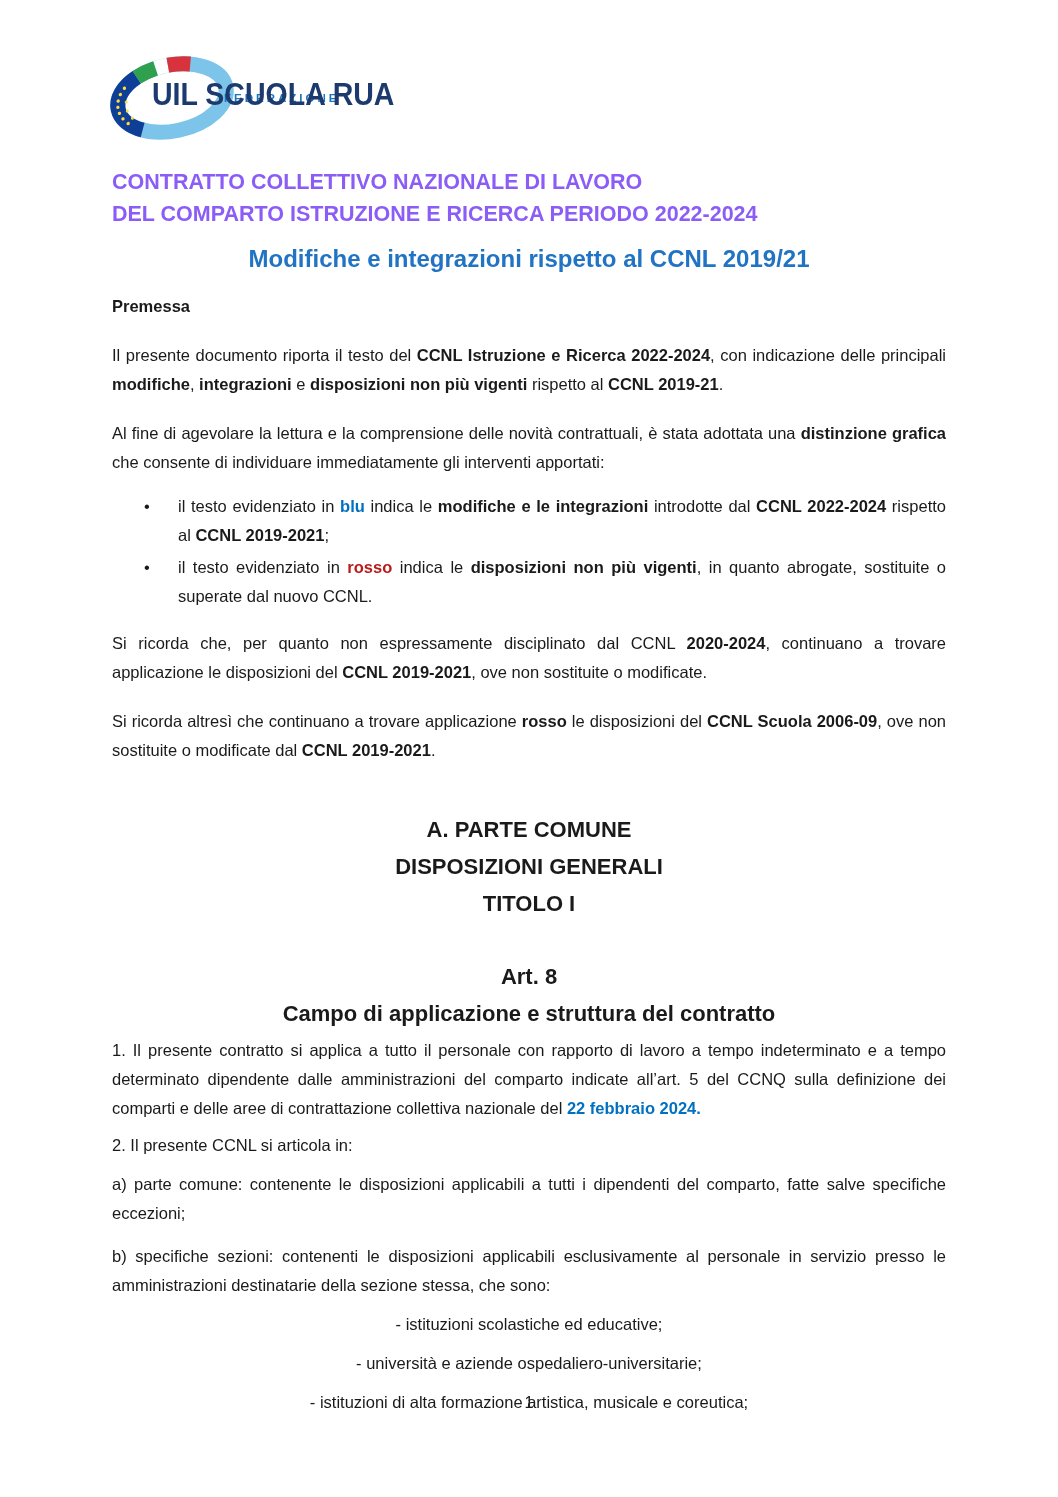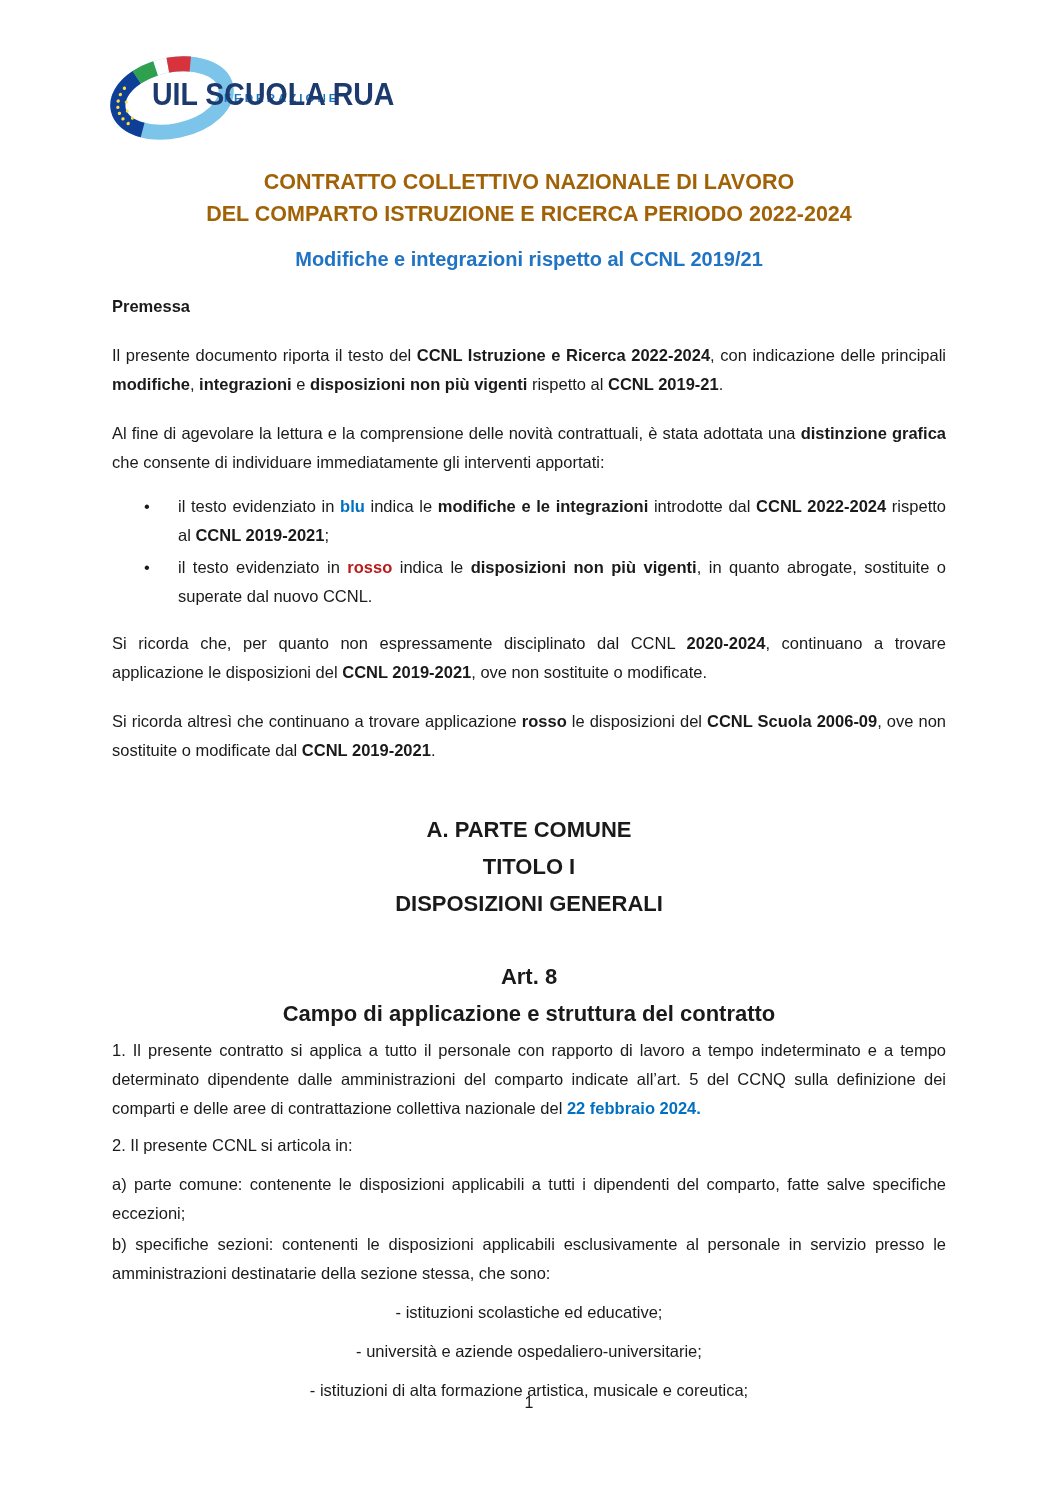--- a/index.html
+++ b/index.html
@@ -28,28 +28,28 @@
   }
   .logo-word {
     position: absolute; left: 40px; top: 26px;
     font-size: 31px; font-weight: bold; letter-spacing: 0px;
     color: #1C3A6E; white-space: nowrap;
     transform: scaleX(0.92); transform-origin: left center;
   }
 
   
   .doc-title {
-    margin: 22px 0 14px; text-align: center;
-    color: #a16207; font-weight: bold;
+    margin: 22px 0 14px; text-align: left;
+    color: #8b5cf6; font-weight: bold;
     font-size: 21.5px; line-height: 32px;
   }
   .doc-subtitle {
     margin: 10px 0 0; text-align: center;
     color: #2173C4; font-weight: bold;
-    font-size: 20px; line-height: 30px;
+    font-size: 24px; line-height: 30px;
   }
 
   
   p.body { margin: 14px 0 0; text-align: justify; }
   p.first-after-heading { margin-top: 20px; }
   .premessa-h { margin: 18px 0 0; font-weight: bold; }
 
   .bullets { margin: 15px 0 0 32px; }
   .bullet { display: flex; margin-top: 3px; }
   .bullet-marker { flex: none; width: 34px; }
@@ -122,30 +122,30 @@
     <div class="bullet">
       <span class="bullet-marker">•</span>
       <span class="bullet-text"><span>il testo evidenziato in </span><span style="font-weight: bold; color: #b91c1c;">rosso</span><span> indica le </span><span style="font-weight: bold;">disposizioni non più vigenti</span><span>, in quanto abrogate, sostituite o superate dal nuovo CCNL.</span></span>
     </div>
   </div>
 
   <p class="body" style="margin-top:18px"><span>Si ricorda che, per quanto non espressamente disciplinato dal CCNL </span><span style="font-weight: bold;">2020-2024</span><span>, continuano a trovare applicazione le disposizioni del </span><span style="font-weight: bold;">CCNL 2019-2021</span><span>, ove non sostituite o modificate.</span></p>
   <p class="body" style="margin-top:20px"><span>Si ricorda altresì che continuano a trovare applicazione </span><span style="font-weight: bold;">rosso</span><span> le disposizioni del </span><span style="font-weight: bold;">CCNL Scuola 2006-09</span><span>, ove non sostituite o modificate dal </span><span style="font-weight: bold;">CCNL 2019-2021</span><span>.</span></p>
 
   <p class="center-h section-gap">A. PARTE COMUNE</p>
+  <p class="center-h">DISPOSIZIONI GENERALI</p>
   <p class="center-h">TITOLO I</p>
-  <p class="center-h">DISPOSIZIONI GENERALI</p>
 
   <p class="center-h art-gap">Art. 8</p>
   <p class="center-h">Campo di applicazione e struttura del contratto</p>
 
   <p class="body" style="margin-top:8px"><span>1. Il presente contratto si applica a tutto il personale con rapporto di lavoro a tempo indeterminato e a tempo determinato dipendente dalle amministrazioni del comparto indicate all’art. 5 del CCNQ sulla definizione dei comparti e delle aree di contrattazione collettiva nazionale del </span><span style="font-weight: bold; color: rgb(0, 112, 192);">22 febbraio 2024.</span></p>
   <p class="body" style="margin-top:8px">2. Il presente CCNL si articola in:</p>
   <p class="body" style="margin-top:10px">a) parte comune: contenente le disposizioni applicabili a tutti i dipendenti del comparto, fatte salve specifiche eccezioni;</p>
-  <p class="body" style="margin-top:2px">b) specifiche sezioni: contenenti le disposizioni applicabili esclusivamente al personale in servizio presso le amministrazioni destinatarie della sezione stessa, che sono:</p>
+  <p class="body" style="margin-top:14px">b) specifiche sezioni: contenenti le disposizioni applicabili esclusivamente al personale in servizio presso le amministrazioni destinatarie della sezione stessa, che sono:</p>
 
   <p class="dash-item">- istituzioni scolastiche ed educative;</p>
   <p class="dash-item">- università e aziende ospedaliero-universitarie;</p>
   <p class="dash-item">- istituzioni di alta formazione artistica, musicale e coreutica;</p>
 
   <div class="page-num">1</div>
 
 </div>
 
 </body></html>

